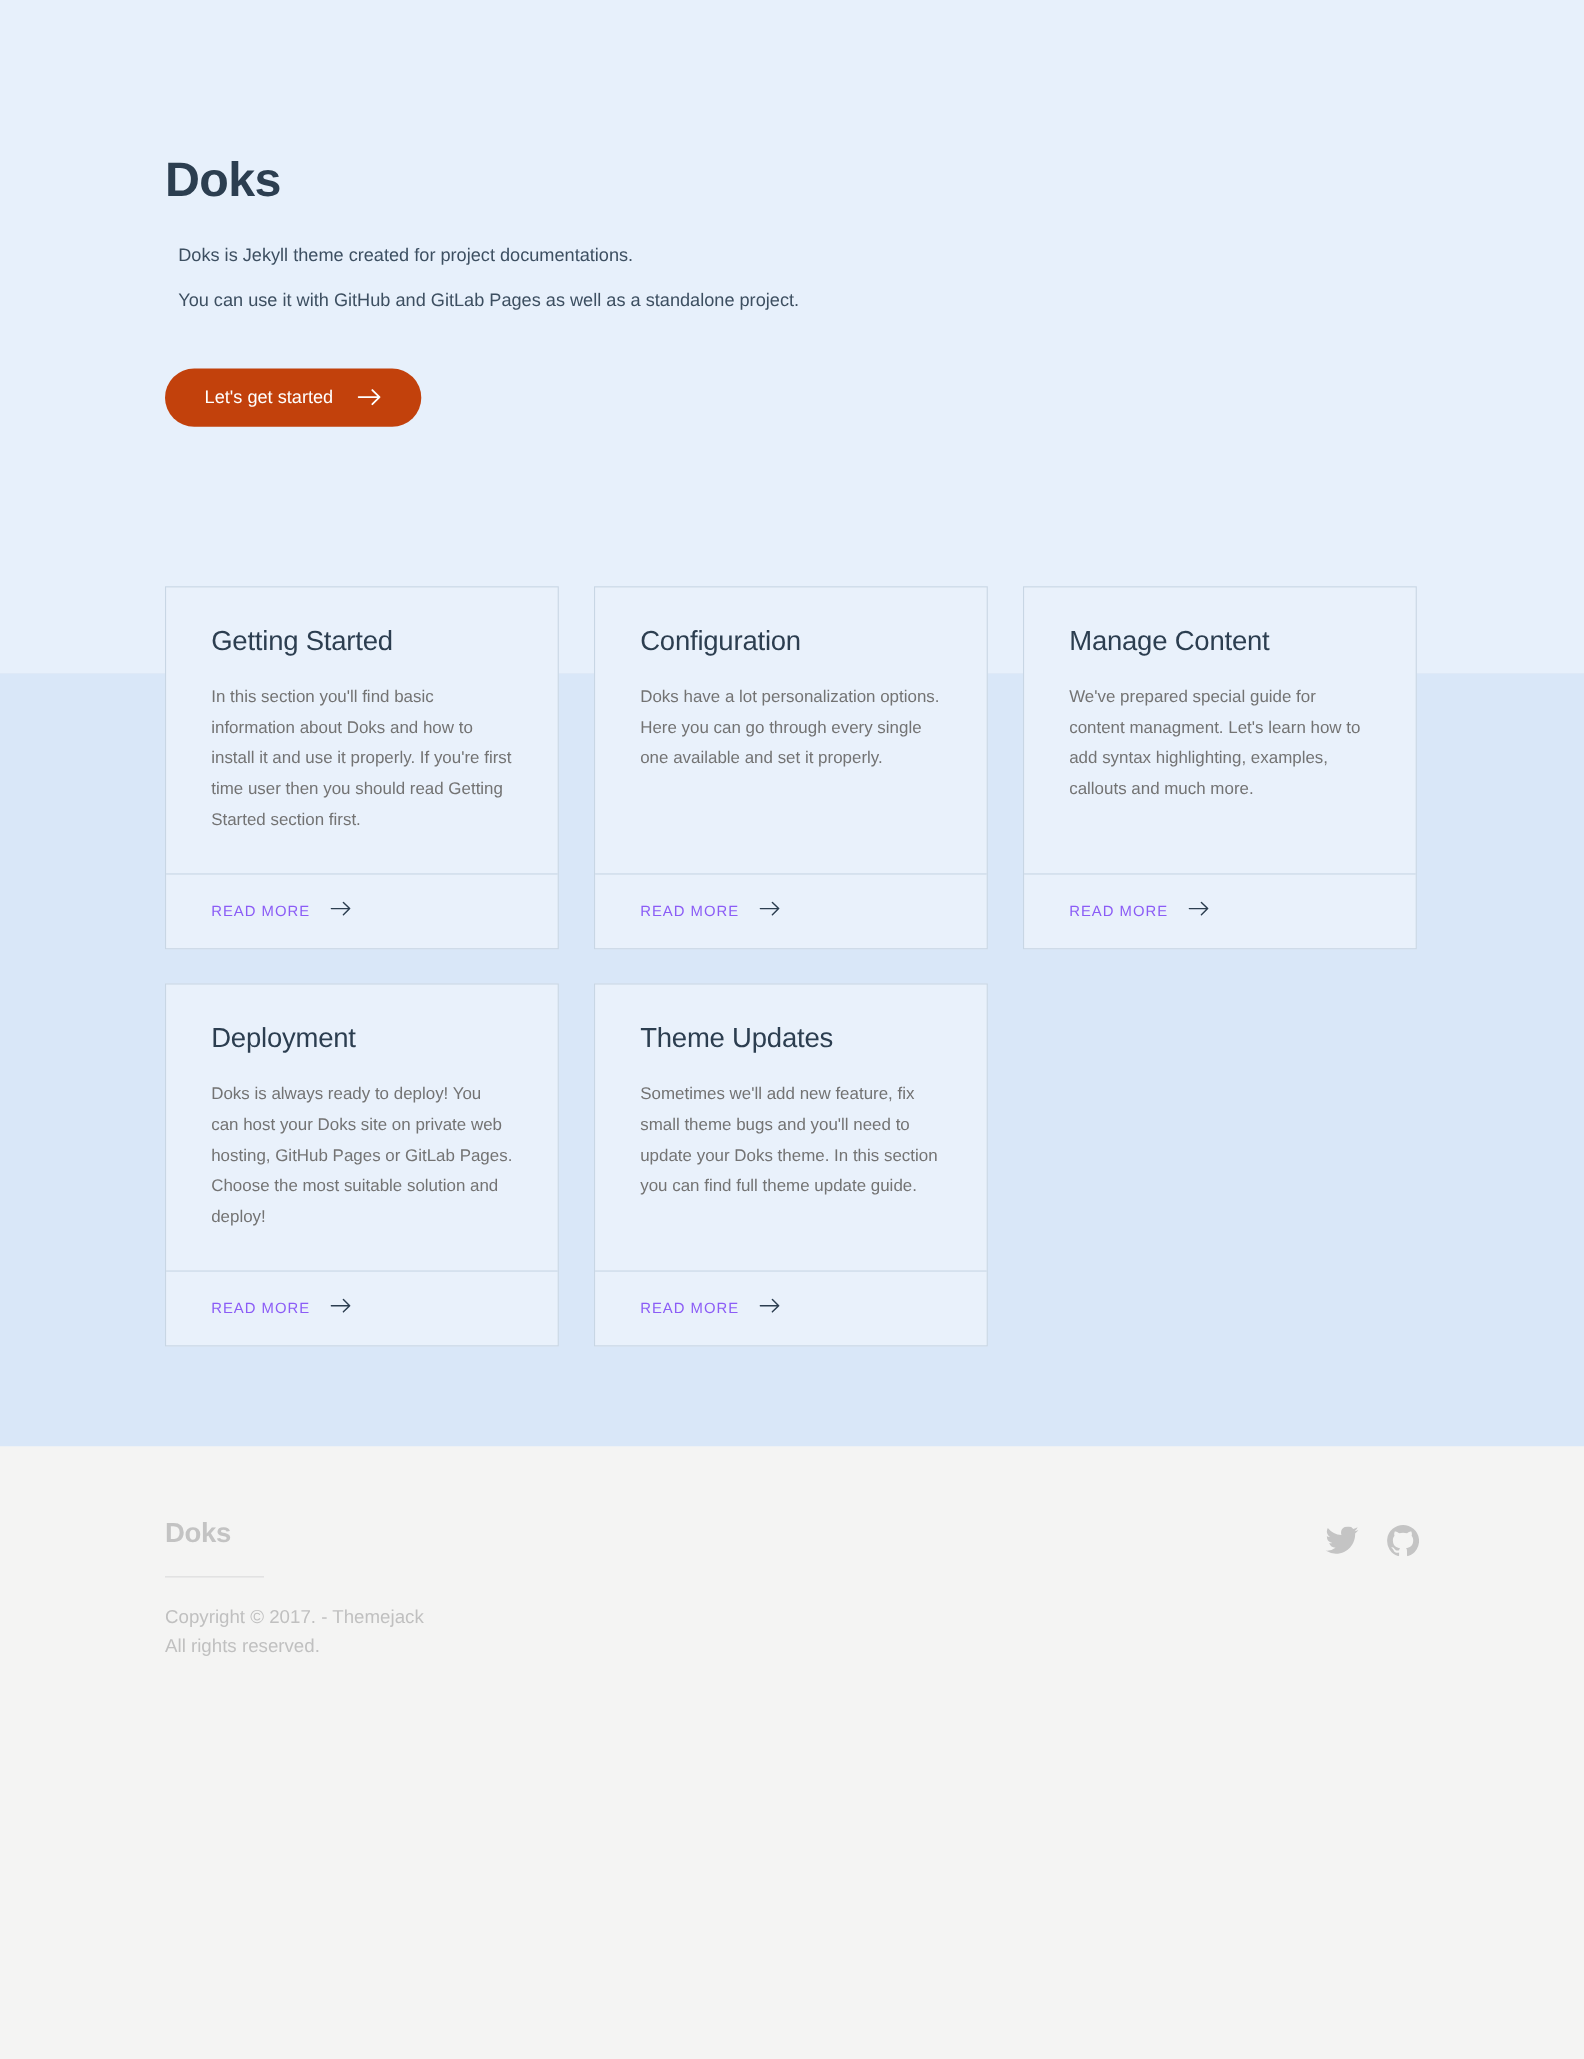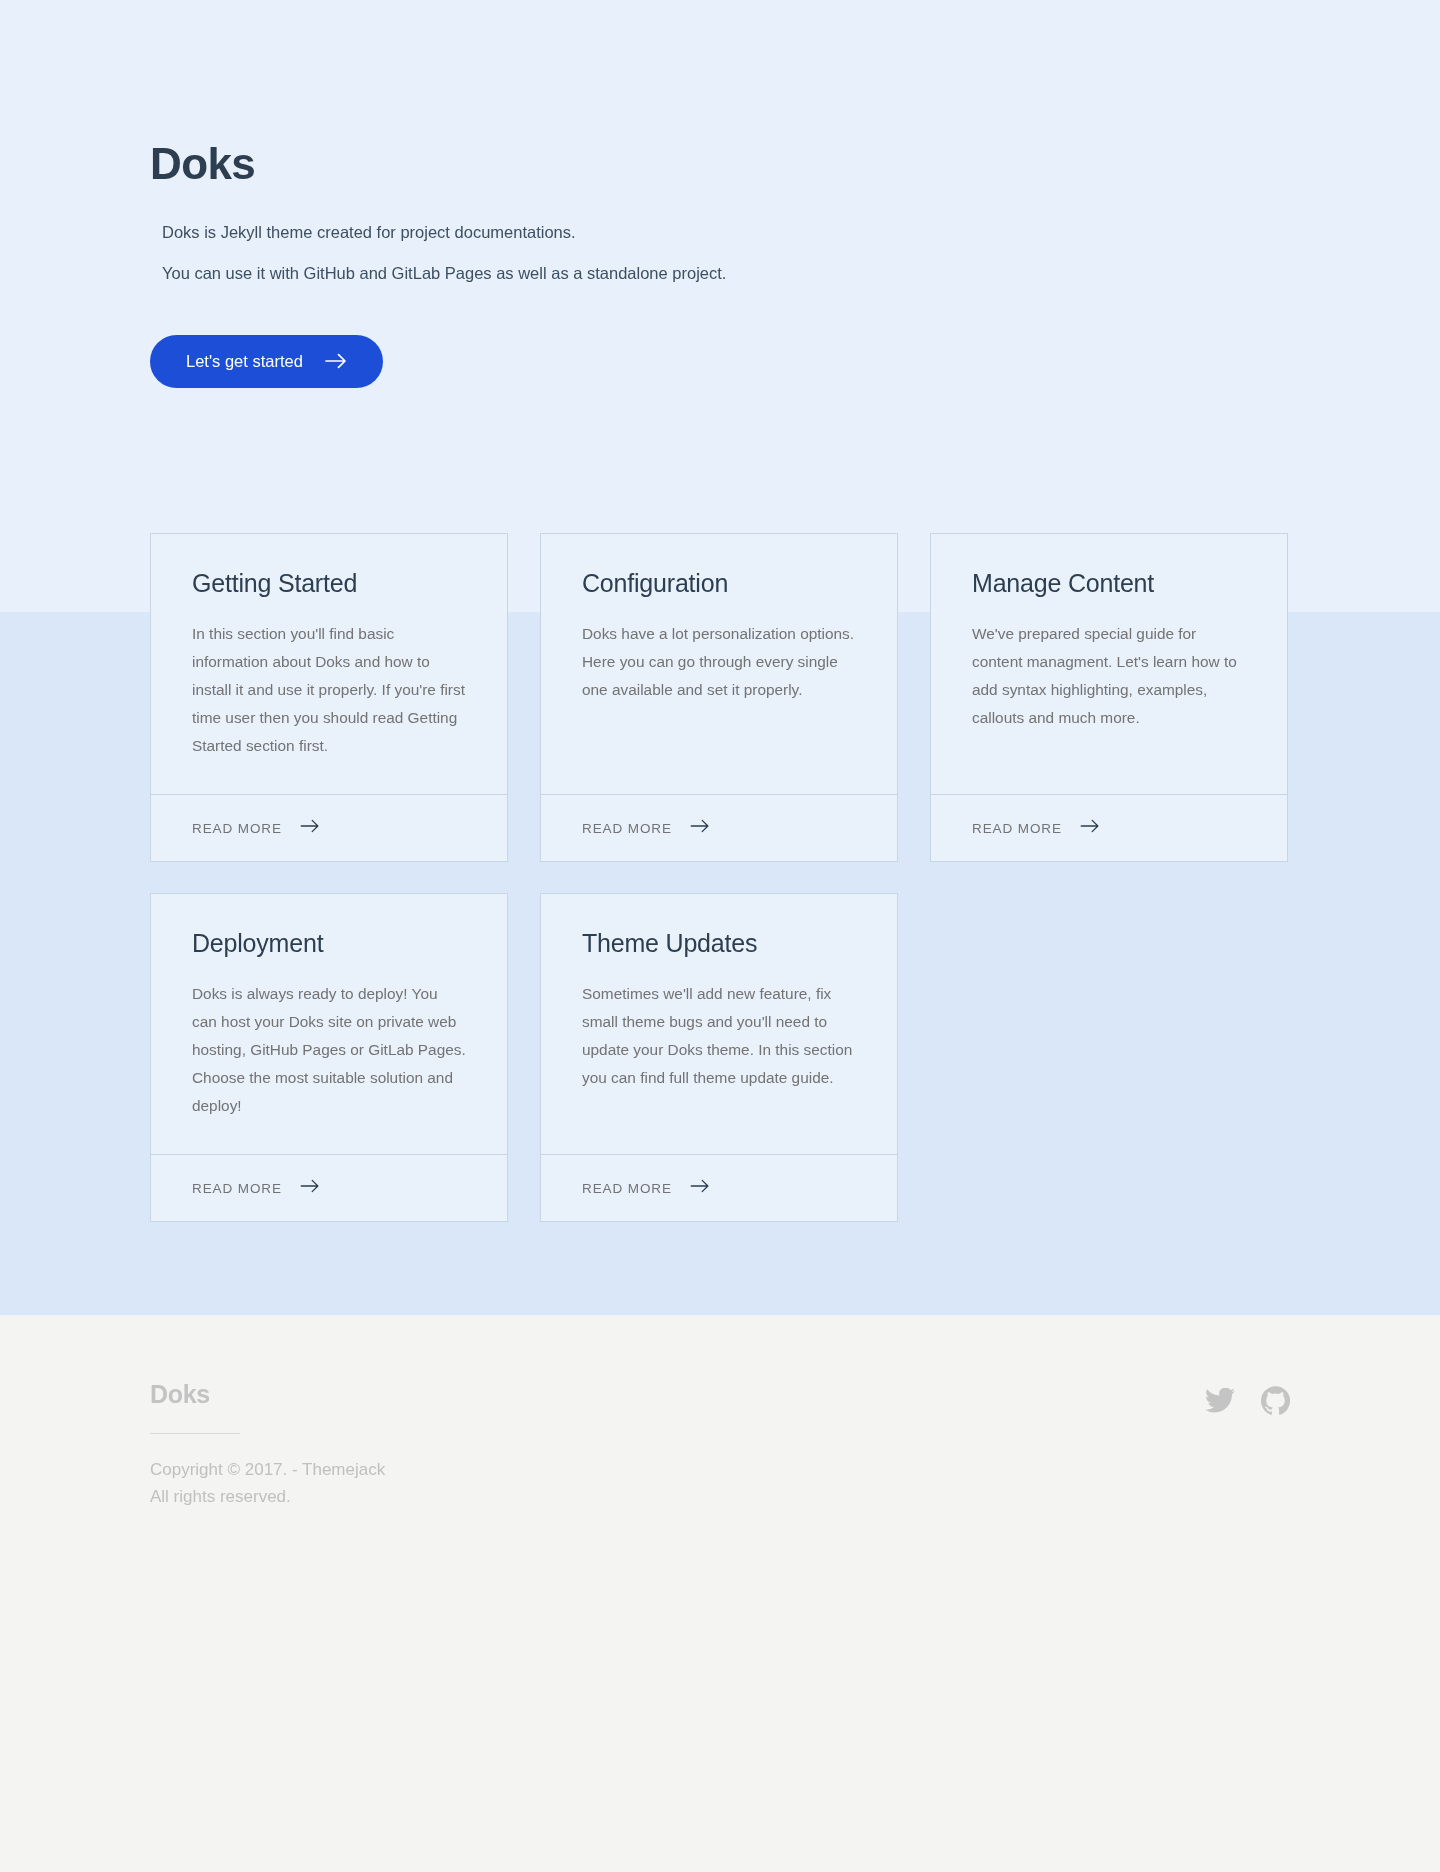--- a/index.html
+++ b/index.html
@@ -73,21 +73,21 @@
     font-size: 16.5px;
     line-height: 1.72;
     color: #3d4f61;
     margin: 12px;
   }
   .hero-btn {
     display: inline-flex;
     align-items: center;
     gap: 22px;
     margin-top: 36px;
-    background: #1d4ed8;
+    background: #c2410c;
     color: #ffffff;
     border: none;
     border-radius: 32px;
     padding: 18px 36px;
     font-size: 16.5px;
     font-family: inherit;
     cursor: pointer;
     line-height: 1;
   }
   .hero-btn .arrow { display: inline-flex; }
@@ -137,21 +137,21 @@
     border-top: 1px solid #c8d6e4;
     padding: 24px 41px;
     display: flex;
     align-items: center;
     gap: 18px;
     cursor: pointer;
   }
   .card-foot .rm-label {
     font-size: 13.5px;
     letter-spacing: 0.9px;
-    color: #737373;
+    color: #8b5cf6;
   }
   .card-slot-empty {
     width: 358px;
   }
 
   
   .footer {
     position: absolute;
     left: 0;
     top: 1315px;

